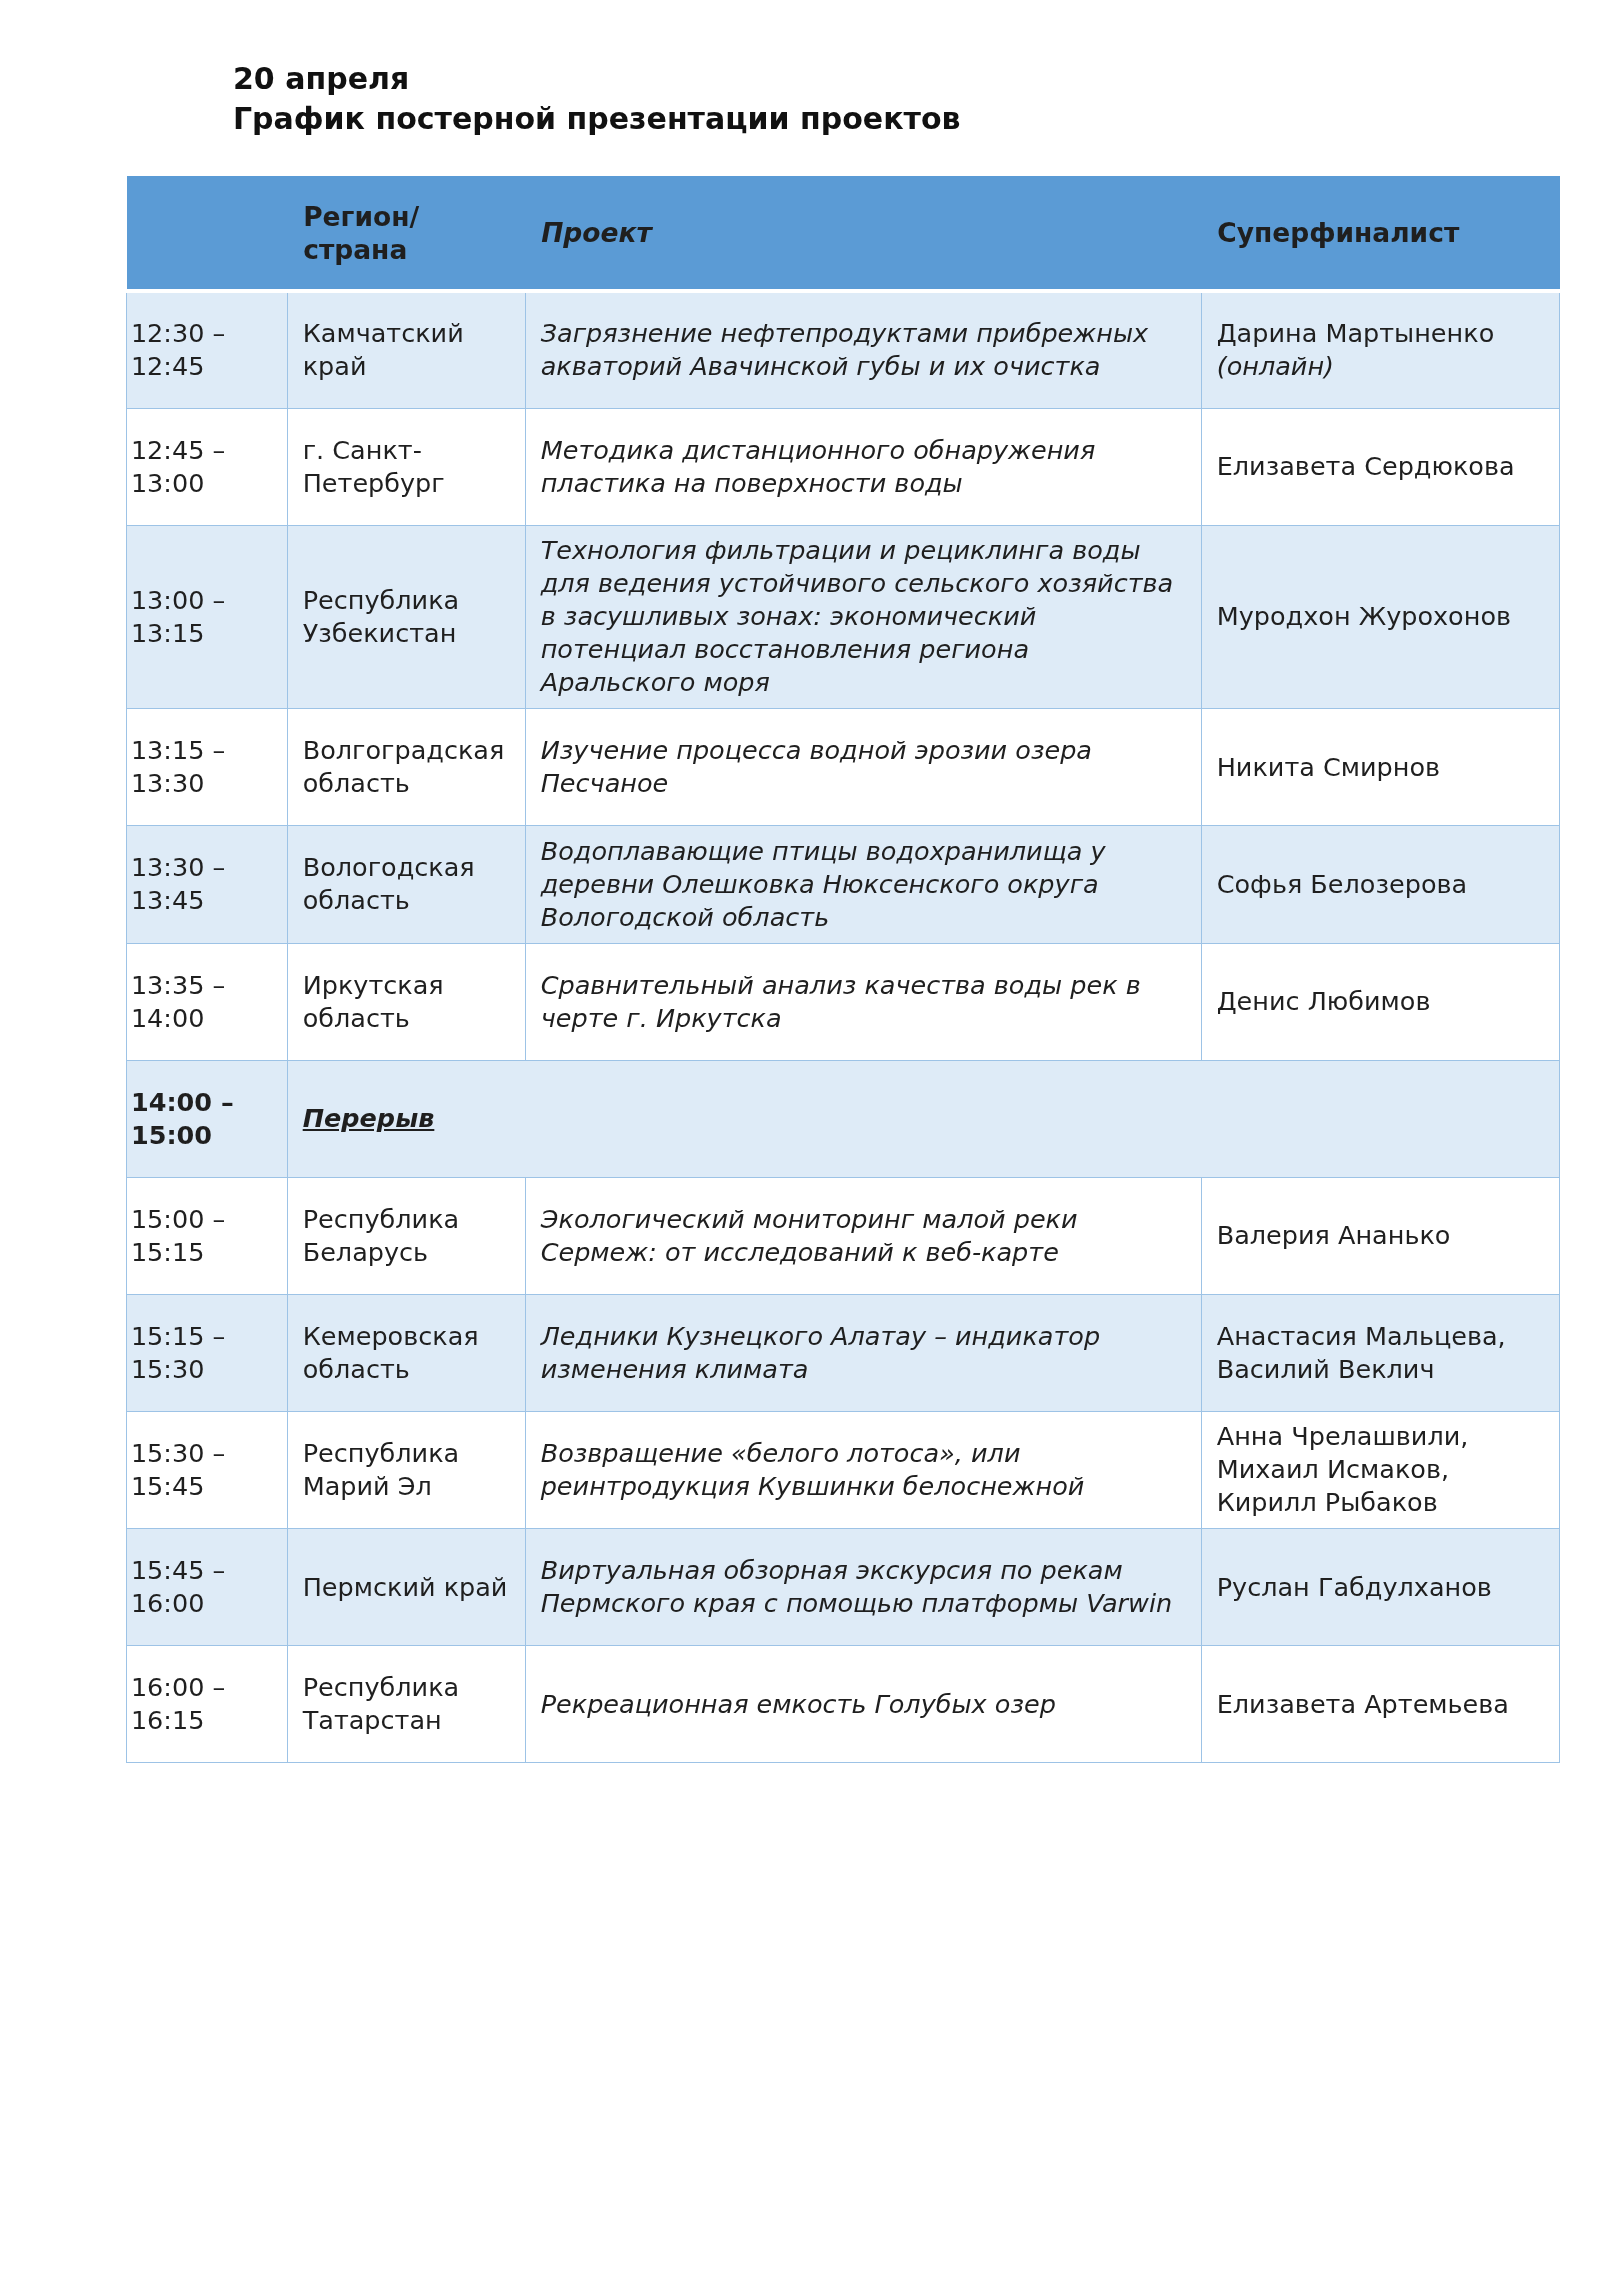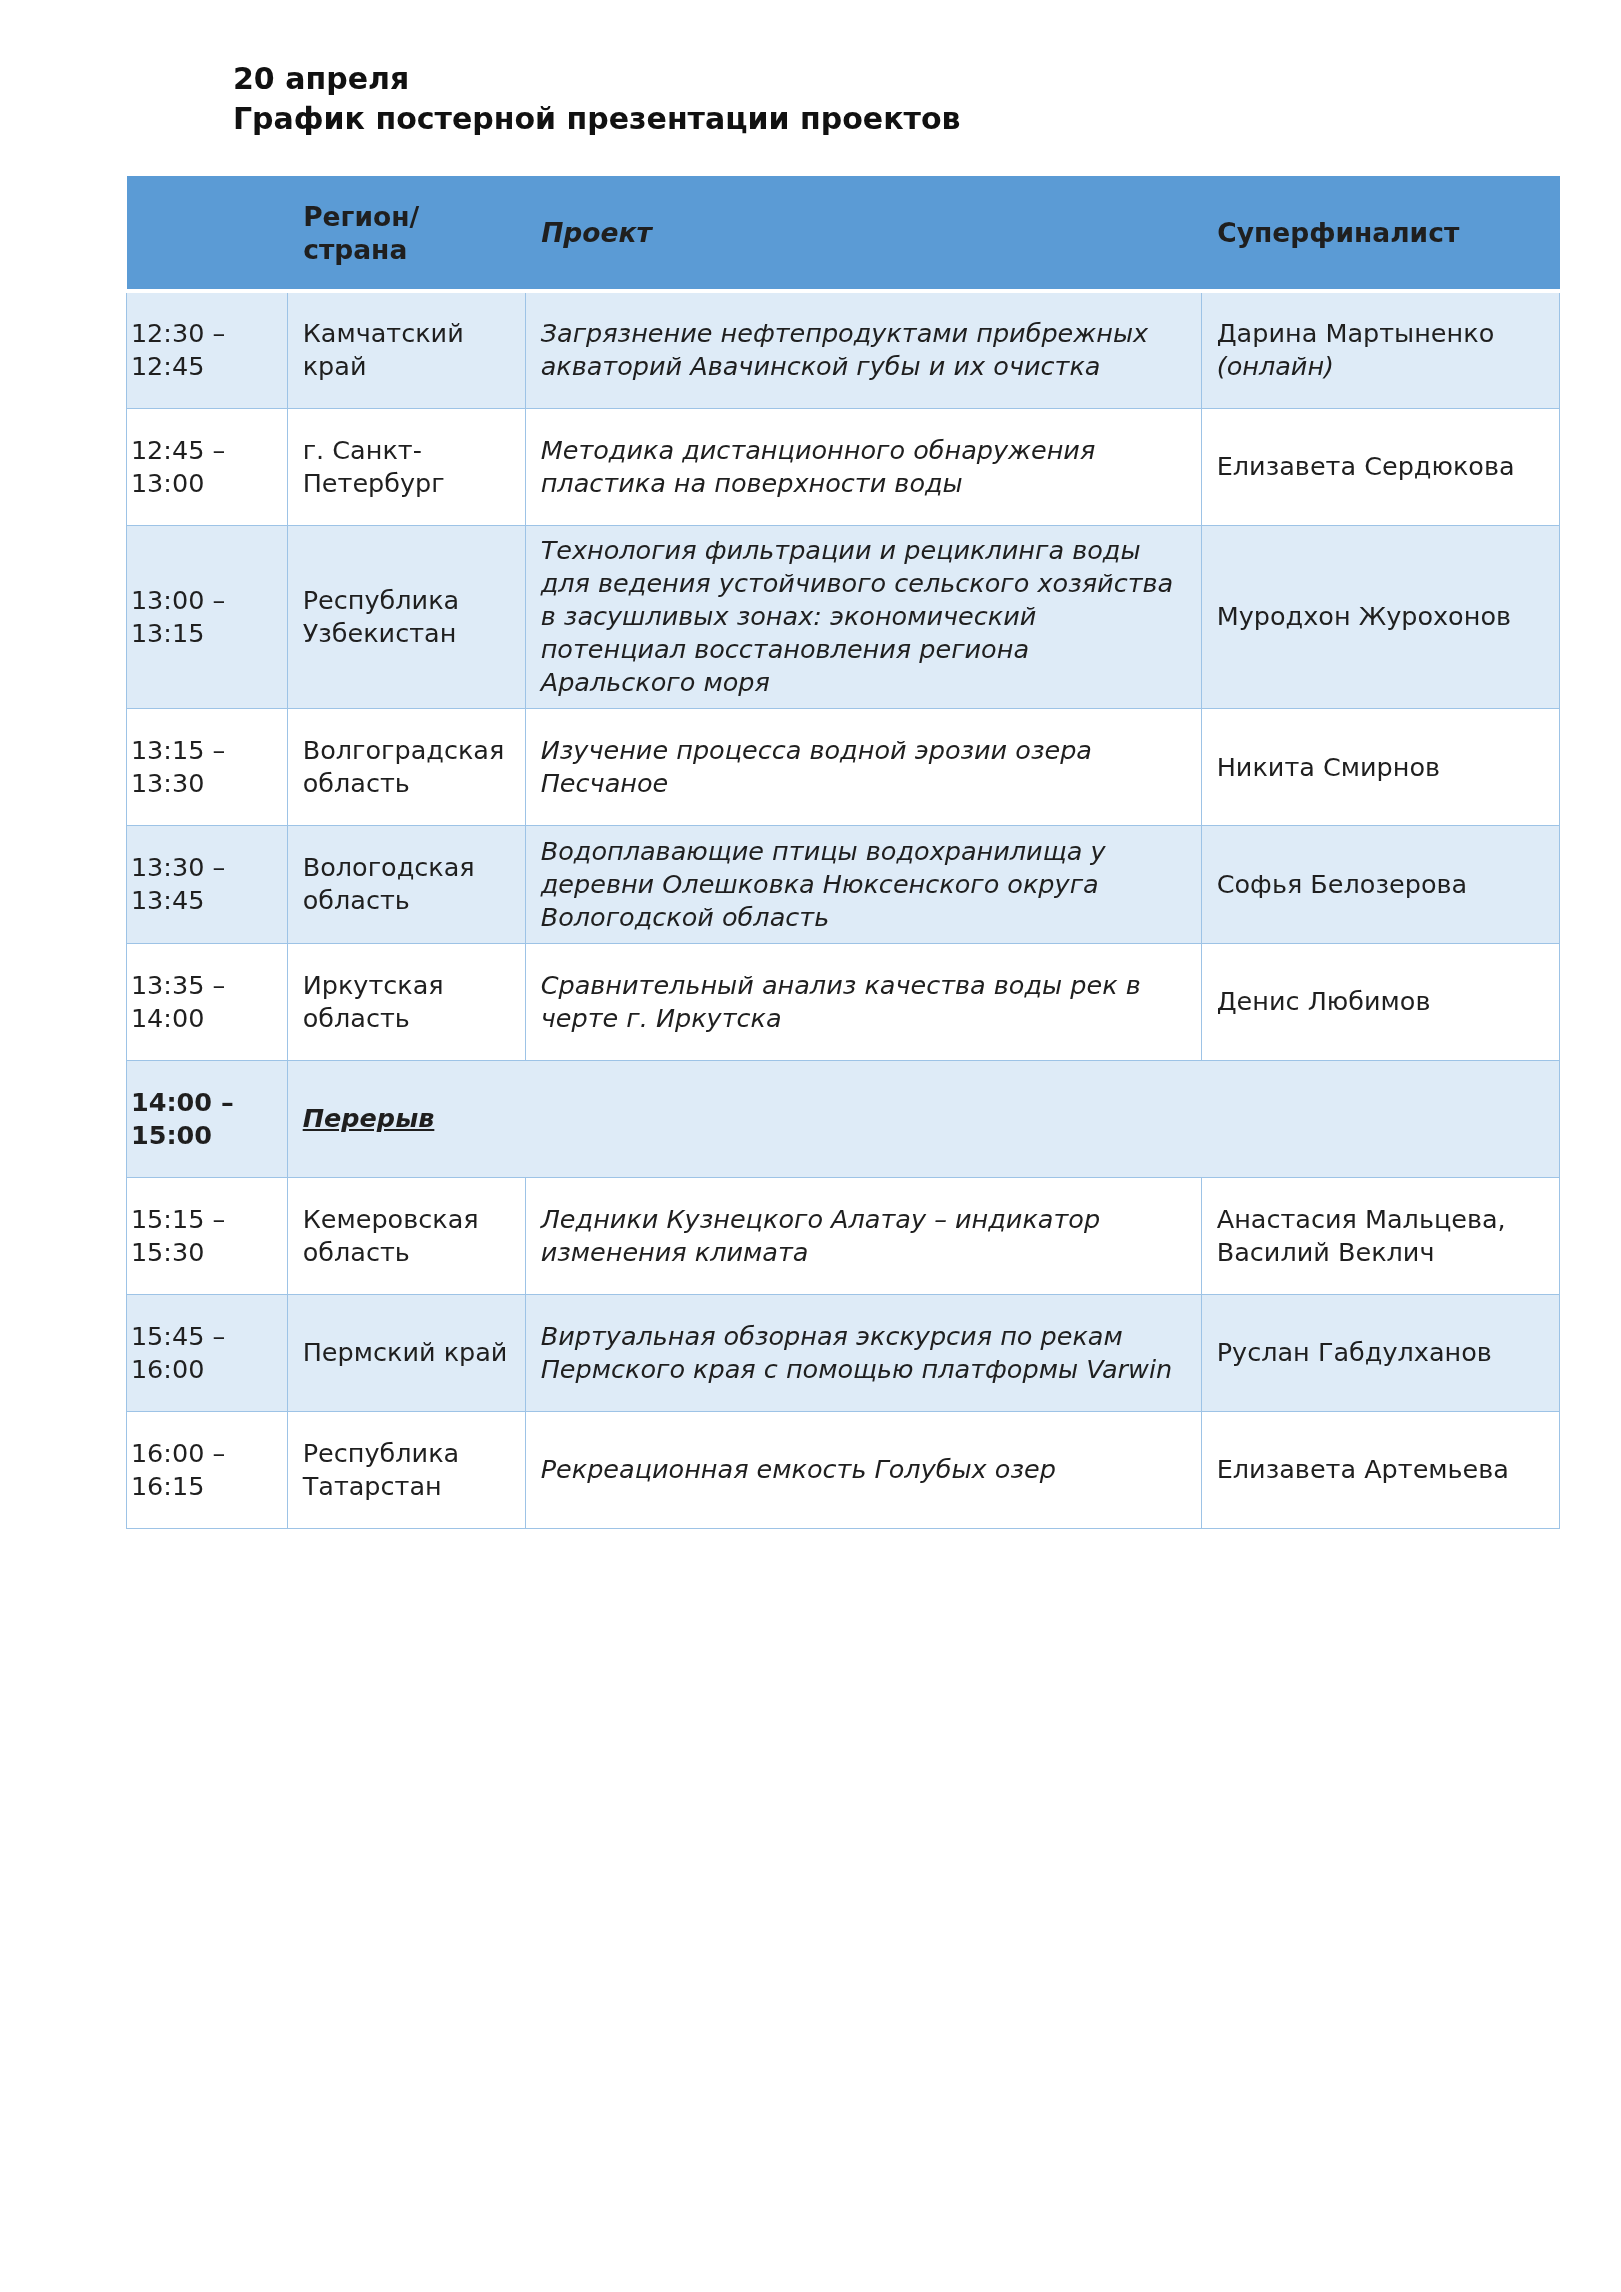--- a/index.html
+++ b/index.html
@@ -156,31 +156,53 @@
         <span class="person">Денис Любимов</span>
         
       </td>
     </tr>
         <tr class="break-row">
       <td class="time">14:00 –
 15:00</td>
       <td class="break-label" colspan="3">Перерыв</td>
     </tr>
         <tr>
+      <td class="time">15:00 –
+15:15</td>
+      <td class="region">Республика Беларусь</td>
+      <td class="project">Экологический мониторинг малой реки Сермеж: от исследований к веб-карте</td>
+      <td class="name">
+        <span class="person">Валерия Ананько</span>
+        
+      </td>
+    </tr>
+        <tr>
       <td class="time">15:15 –
 15:30</td>
       <td class="region">Кемеровская область</td>
       <td class="project">Ледники Кузнецкого Алатау – индикатор изменения климата</td>
       <td class="name">
         <span class="person">Анастасия Мальцева,
 Василий Веклич</span>
         
       </td>
     </tr>
         <tr>
+      <td class="time">15:30 –
+15:45</td>
+      <td class="region">Республика Марий Эл</td>
+      <td class="project">Возвращение «белого лотоса», или реинтродукция Кувшинки белоснежной</td>
+      <td class="name">
+        <span class="person">Анна Чрелашвили,
+Михаил Исмаков,
+Кирилл Рыбаков</span>
+        
+      </td>
+    </tr>
+        <tr>
       <td class="time">15:45 –
 16:00</td>
       <td class="region">Пермский край</td>
       <td class="project">Виртуальная обзорная экскурсия по рекам Пермского края с помощью платформы Varwin</td>
       <td class="name">
         <span class="person">Руслан Габдулханов</span>
         
       </td>
     </tr>
         <tr>

